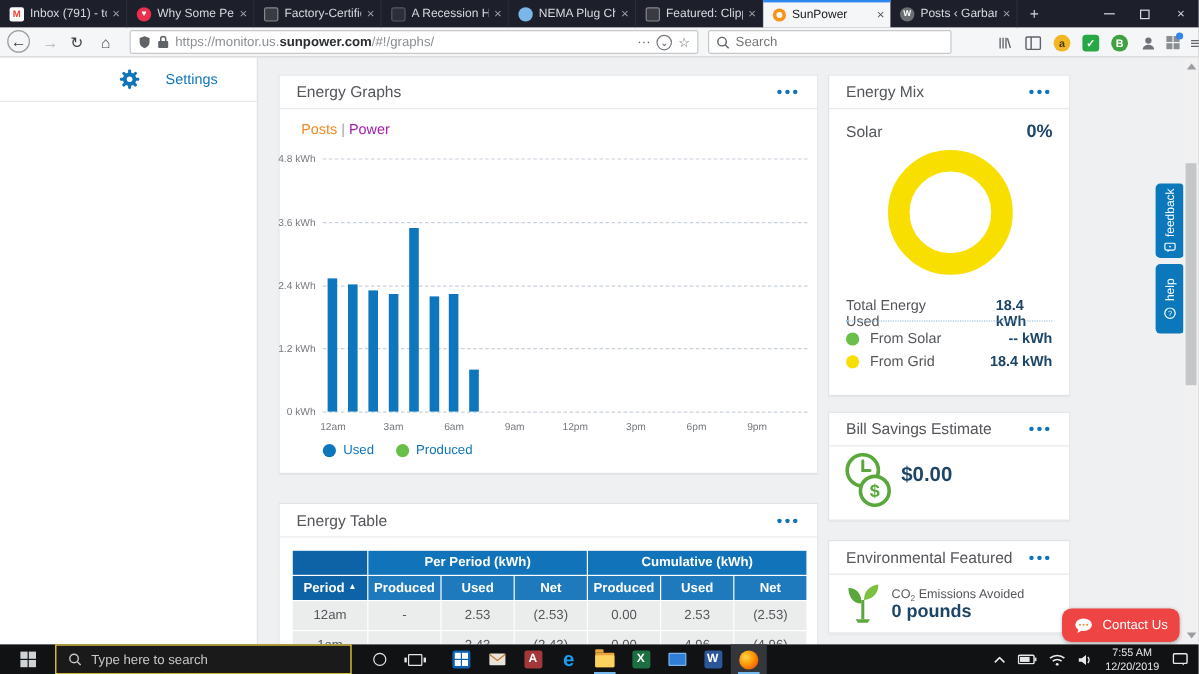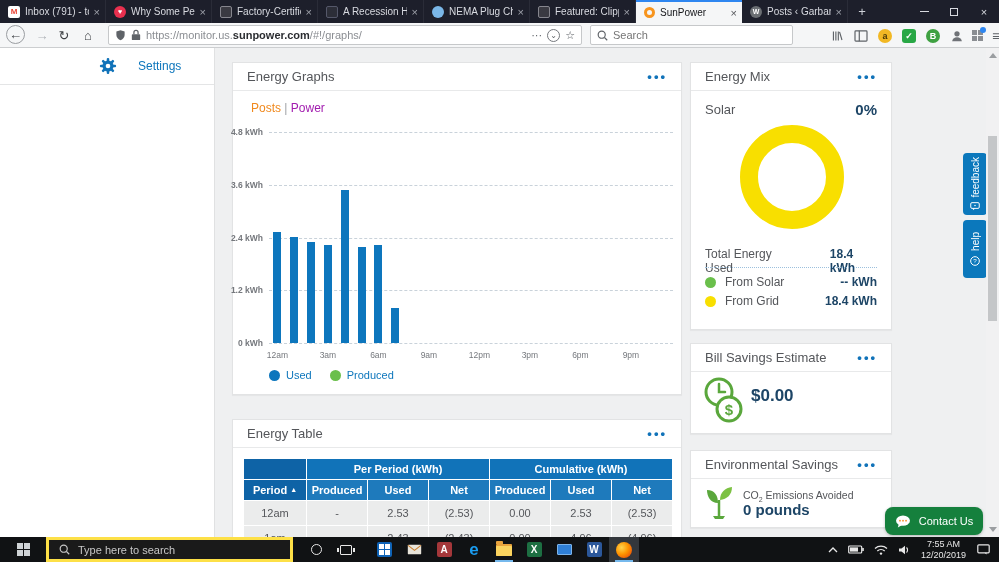--- a/index.html
+++ b/index.html
@@ -56,21 +56,21 @@
   .card-title { font-size:13px; color:#54565a; }
   .card-dots { color:#1173b9; font-size:13px; font-weight:bold; letter-spacing:2px; cursor:pointer; }
 
   
   #card-graphs { left:232px; top:14px; width:450px; height:333px; }
   #graph-toggle { position:absolute; left:18px; top:38px; font-size:12px; }
   #toggle-energy { color:#f0891e; cursor:pointer; }
   #toggle-sep { color:#9fa2a6; }
   #toggle-power { color:#a21caf; cursor:pointer; }
   #chart-y-labels { position:absolute; left:0; top:69px; width:32px; height:211px; }
-  .ytick { position:absolute; right:2px; font-size:8.5px; color:#75787d; white-space:nowrap;font-weight:bold; }
+  .ytick { position:absolute; right:2px; font-size:8.5px; color:#75787d; white-space:nowrap; }
   #chart-plot { position:absolute; left:36px; top:69px; width:404px; height:211px; }
   .gridline { position:absolute; left:0; width:100%; border-top:1px dashed #c9d2da; }
   .bar { position:absolute; bottom:0; width:8px; }
   #chart-x-labels { position:absolute; left:36px; top:287px; width:404px; height:12px; }
   .xtick { position:absolute; transform:translateX(-50%); font-size:8.5px; color:#75787d; white-space:nowrap; }
   #chart-legend { position:absolute; left:36px; top:306px; display:flex; gap:18px; align-items:center; }
   .leg-item { display:flex; align-items:center; gap:6px; font-size:11px; color:#0d76bc; }
   .leg-dot { width:11px; height:11px; border-radius:50%; }
 
   
@@ -108,33 +108,33 @@
   #env-icon { position:absolute; left:12px; top:33px; }
   #env-line1 { position:absolute; left:52px; top:38px; font-size:10.5px; color:#54565a; }
   #env-line1 sub { font-size:7px; }
   #env-line2 { position:absolute; left:52px; top:50px; font-size:15px; font-weight:bold; color:#1d4566; }
 
   
   .side-tab { position:absolute; left:963px; width:24px; background:#0b78bc; border-radius:4px; color:#fff; display:flex; flex-direction:column; align-items:center; justify-content:center; gap:5px; cursor:pointer; }
   #tab-feedback { top:105px; height:62px; }
   #tab-help { top:172px; height:58px; }
   .side-tab .rot { writing-mode:vertical-rl; transform:rotate(180deg); font-size:10px; }
-  #contact-btn { position:absolute; left:885px; top:459px; width:98px; height:28px; background:#15803d; border-radius:8px; display:flex; align-items:center; justify-content:center; gap:8px; color:#fff; font-size:11px; cursor:pointer; box-shadow:0 1px 3px rgba(0,0,0,0.25); }
+  #contact-btn { position:absolute; left:885px; top:459px; width:98px; height:28px; background:#ef4444; border-radius:8px; display:flex; align-items:center; justify-content:center; gap:8px; color:#fff; font-size:11px; cursor:pointer; box-shadow:0 1px 3px rgba(0,0,0,0.25); }
   #v-scrollbar { position:absolute; left:986px; top:0; width:13px; height:100%; background:#f1f1f2; }
   #sb-thumb { position:absolute; left:2px; top:88px; width:9px; height:185px; background:#c4c6c8; }
   .sb-arrow { position:absolute; left:3px; width:0; height:0; border-left:4px solid transparent; border-right:4px solid transparent; }
   #sb-up { top:5px; border-bottom:5px solid #9b9ea1; }
   #sb-down { bottom:5px; border-top:5px solid #9b9ea1; }
 
   
   #taskbar { position:absolute; left:0; top:537px; width:999px; height:25px; background:#101214; display:flex; align-items:center; color:#e8e8e8; }
   #start-btn { width:46px; height:100%; display:flex; align-items:center; justify-content:center; cursor:pointer; }
   #win-logo { display:grid; grid-template-columns:6px 6px; grid-gap:1px; }
   #win-logo span { width:6px; height:6px; background:#cfd3d6; }
-  #task-search { width:247px; height:25px; background:#1a1a1a; border:3px solid #fde047; display:flex; align-items:center; gap:8px; padding:0 10px; font-size:11px; color:#c8c8c8; cursor:text; }
+  #task-search { width:247px; height:25px; background:#1a1a1a; border:1px solid #fde047; display:flex; align-items:center; gap:8px; padding:0 10px; font-size:11px; color:#c8c8c8; cursor:text; }
   .tb-ico { height:100%; display:flex; align-items:center; justify-content:center; cursor:pointer; flex:none; }
   .tb-app { width:30px; }
   .appsq { width:15px; height:15px; border-radius:2px; display:flex; align-items:center; justify-content:center; color:#fff; font-size:10px; font-weight:bold; }
   .open-indicator { position:absolute; bottom:0; left:6px; right:6px; height:2px; background:#76b9ed; }
   .tb-app { position:relative; }
   #app-firefox { background:#33373c; }
   #ff-circle { width:16px; height:16px; border-radius:50%; background:radial-gradient(circle at 35% 35%, #ffd54d 0%, #ff9500 45%, #e3340b 100%); }
   #folder-ico { position:relative; width:16px; height:12px; background:#e8a33d; border-radius:1px; }
   #folder-ico:before { content:""; position:absolute; left:0; top:-3px; width:7px; height:3px; background:#e8a33d; border-radius:1px 1px 0 0; }
   #folder-ico:after { content:""; position:absolute; left:0; top:2px; width:16px; height:10px; background:#fbd35e; border-radius:1px; }
@@ -440,21 +440,21 @@
         <circle cx="18" cy="17" r="13" fill="#fff" stroke="#5aa73c" stroke-width="3"></circle>
         <path d="M18 9 V17 H24" fill="none" stroke="#5aa73c" stroke-width="2.5" stroke-linecap="round"></path>
         <circle cx="28" cy="34" r="12" fill="#fff" stroke="#5aa73c" stroke-width="3"></circle>
         <text x="28" y="39.5" font-size="15" font-weight="bold" fill="#5aa73c" text-anchor="middle" font-family="Liberation Sans, sans-serif">$</text>
       </svg>
       <span id="bill-value">$0.00</span>
     </div>
 
     <div class="card" id="card-env">
       <div class="card-head">
-        <span class="card-title">Environmental Savings</span>
+        <span class="card-title">Environmental Featured</span>
         <span class="card-dots">•••</span>
       </div>
       <svg id="env-icon" width="34" height="36" viewBox="0 0 34 36">
         <path d="M16 32 V16" stroke="#5aa73c" stroke-width="2.5"></path>
         <path d="M15 19 C 7 19 4 12 4 6 C 12 6 15 12 15 19 Z" fill="#5aa73c"></path>
         <path d="M17 16 C 17 8 22 4 29 3 C 29 11 24 15 17 16 Z" fill="#7cc142"></path>
         <path d="M10 32 H22 L20 35 H12 Z" fill="#5aa73c"></path>
       </svg>
       <span id="env-line1"><span>CO</span><sub>2</sub><span> Emissions Avoided</span></span>
       <span id="env-line2">0 pounds</span>

